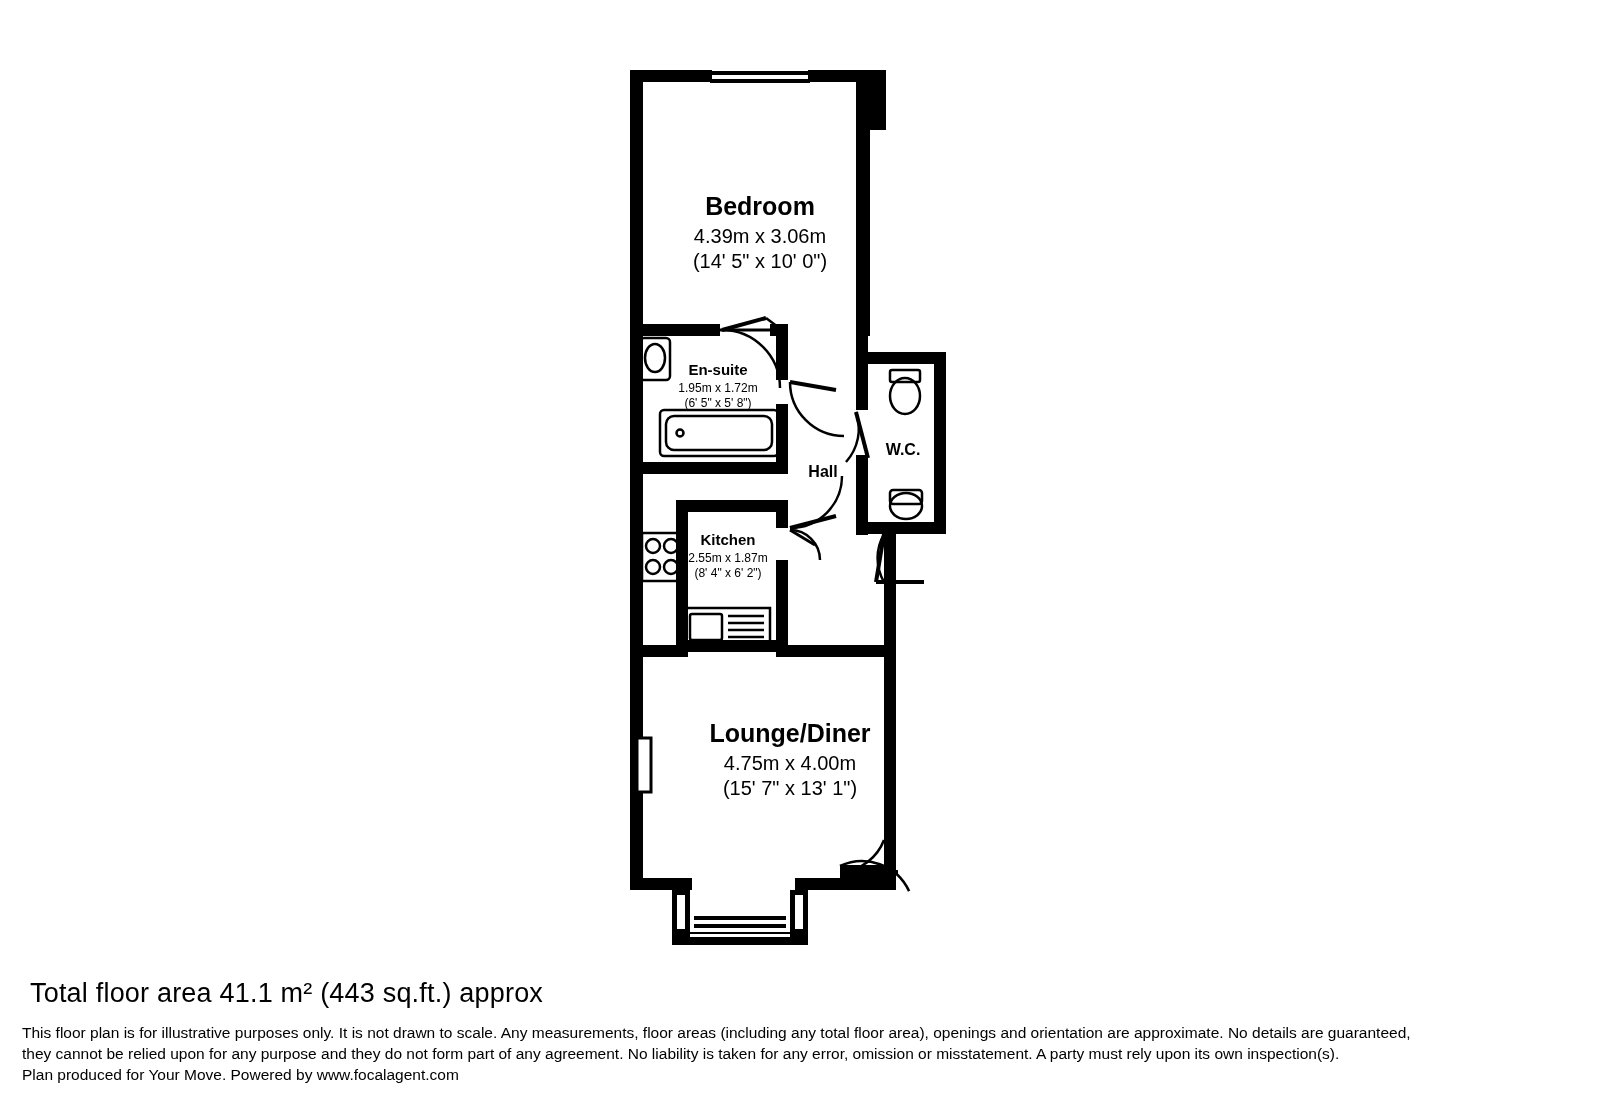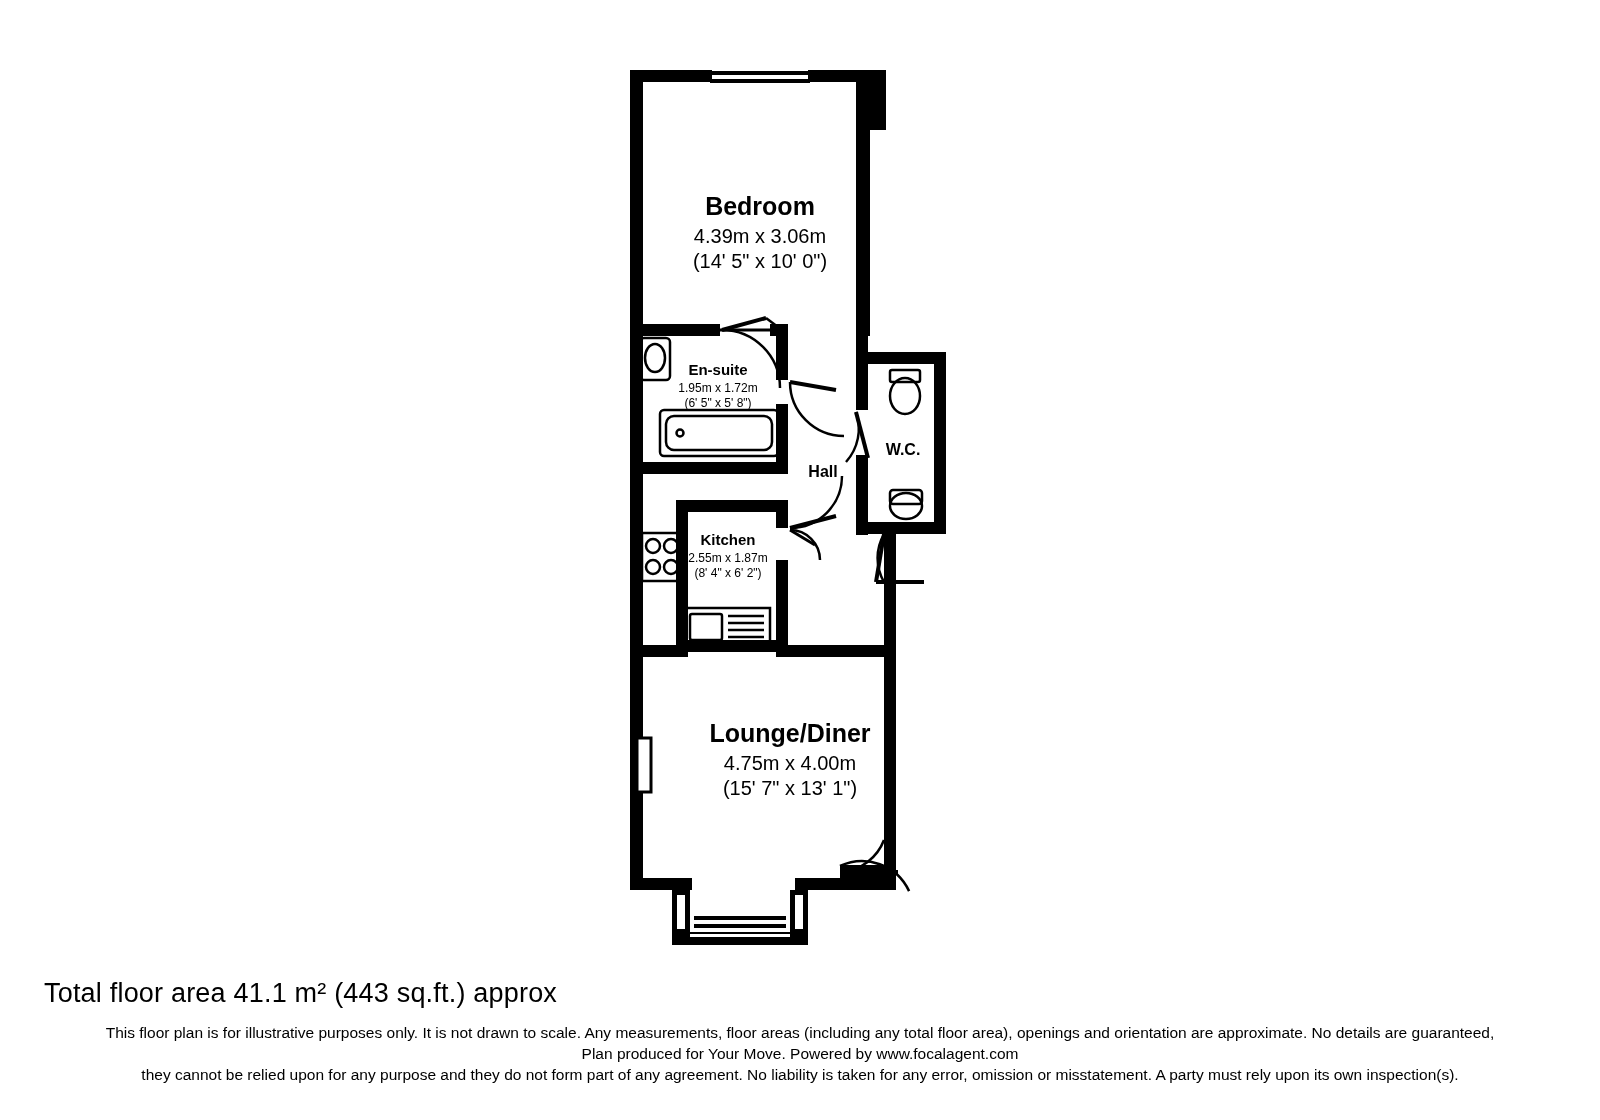--- a/index.html
+++ b/index.html
@@ -41,26 +41,26 @@
   .room-dim.big { font-size: 20px; }
   .room-dim.small { font-size: 12px; }
   .footer {
     position: absolute;
     left: 0;
     top: 960px;
     width: 1600px;
   }
   .total-area {
     font-size: 27px;
-    margin-left: 44px;
+    margin-left: 30px;
     margin-top: 18px;
     letter-spacing: 0.2px;
   }
   .disclaimer {
-    text-align: center;
+    text-align: left;
     font-size: 15.5px;
     line-height: 1.35;
     margin-top: 14px;
     padding: 0 22px;
   }
 </style>
 </head>
 <body>
 
 <div id="plan-wrap">
@@ -212,16 +212,16 @@
     <text class="room-dim big" x="790" y="795">(15' 7" x 13' 1")</text>
   </g>
 
 </svg>
 </div>
 
 <div class="footer">
   <div class="total-area">Total floor area 41.1 m² (443 sq.ft.) approx</div>
   <div class="disclaimer">
     <div>This floor plan is for illustrative purposes only. It is not drawn to scale. Any measurements, floor areas (including any total floor area), openings and orientation are approximate. No details are guaranteed,</div>
+    <div>they cannot be relied upon for any purpose and they do not form part of any agreement. No liability is taken for any error, omission or misstatement. A party must rely upon its own inspection(s).</div>
     <div>Plan produced for Your Move. Powered by www.focalagent.com</div>
-    <div>they cannot be relied upon for any purpose and they do not form part of any agreement. No liability is taken for any error, omission or misstatement. A party must rely upon its own inspection(s).</div>
   </div>
 </div>
 
 </body></html>

